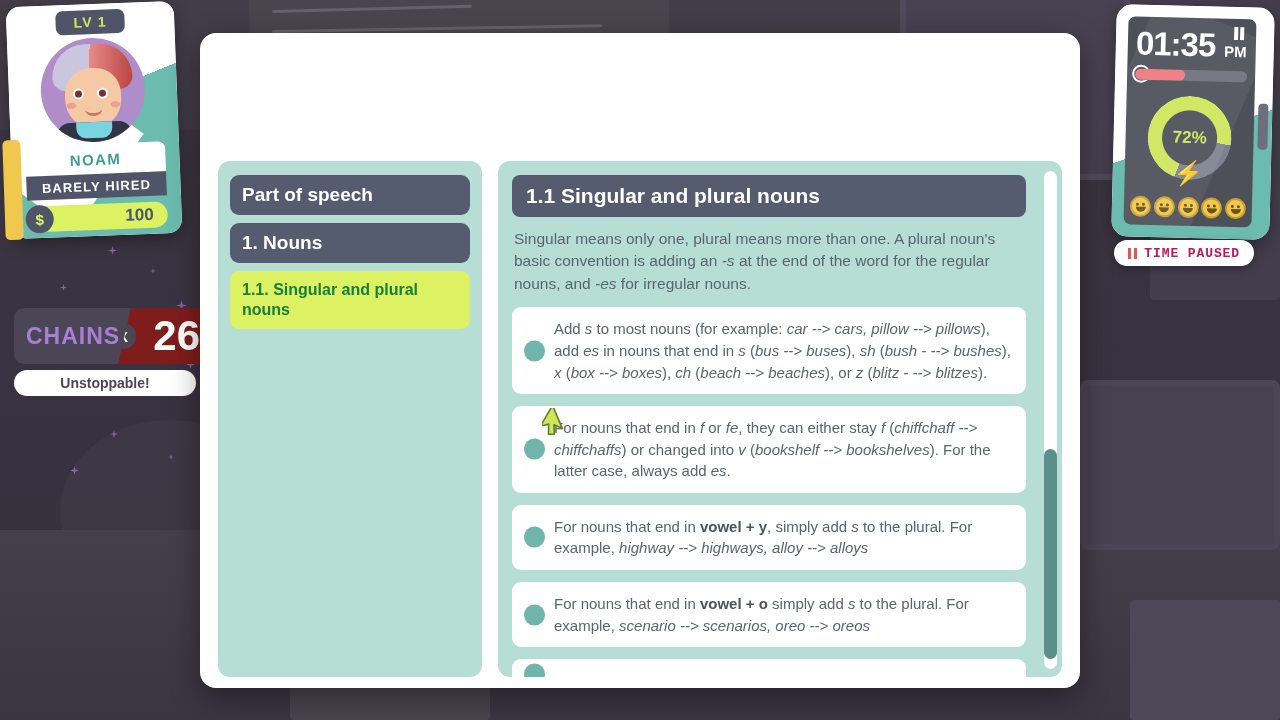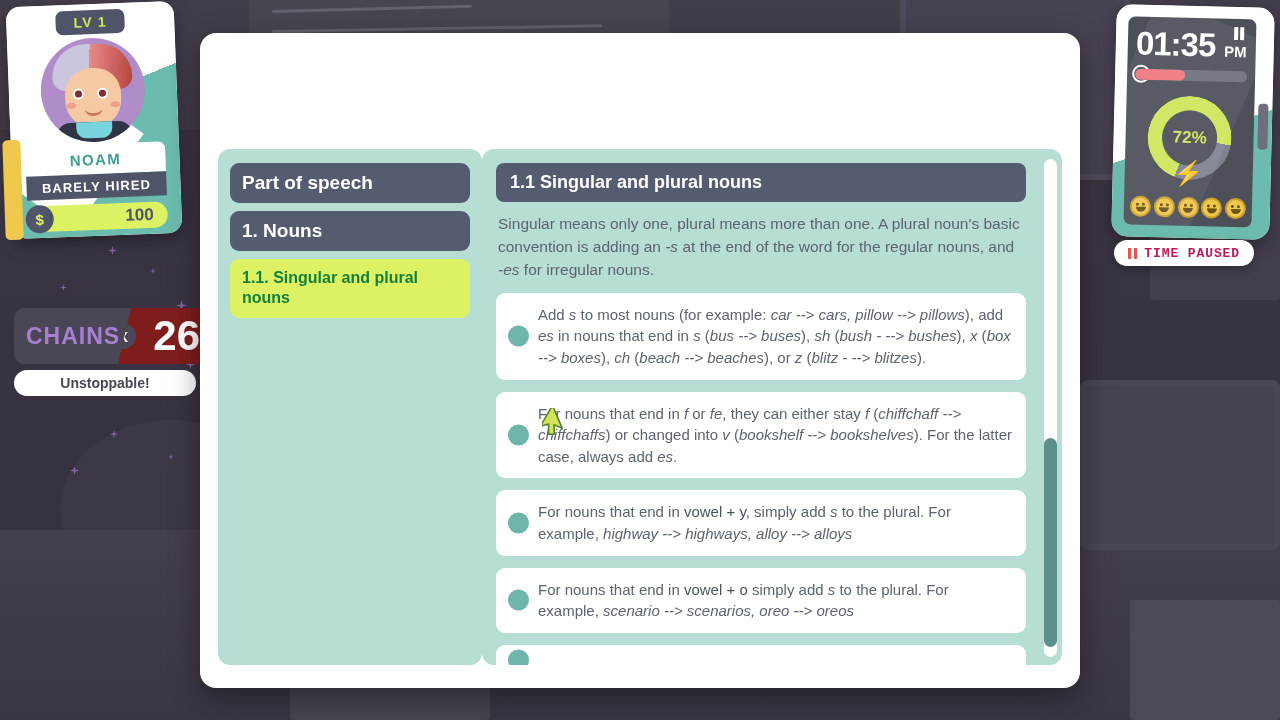--- a/index.html
+++ b/index.html
@@ -166,40 +166,40 @@
     border-radius:50%;background:#e8524f;border:3px solid #ffffff;cursor:pointer;
     display:flex;align-items:center;justify-content:center;box-shadow:0 2px 5px rgba(0,0,0,.25);}
   #close-btn .x{position:relative;width:22px;height:22px;}
   #close-btn .x i{position:absolute;left:0;top:9px;width:22px;height:4.5px;
     background:#fff;border-radius:3px;}
   #close-btn .x i:first-child{transform:rotate(45deg);}
   #close-btn .x i:last-child{transform:rotate(-45deg);}
 
   
   #modal-body{position:absolute;left:0;top:116px;right:0;bottom:0;display:flex;
-    padding:0 18px 0 18px;}
+    gap:16px;padding:0 18px 0 18px;align-items:center;}
   #sidebar{width:264px;background:#b6ded5;border-radius:12px;padding:14px 12px;
     flex-shrink:0;height:516px;}
   .side-item{border-radius:9px;margin-bottom:8px;padding:9px 12px;
     font-size:19px;font-weight:bold;cursor:pointer;}
   .side-item.dark{background:#565c70;color:#ffffff;}
   .side-item.active{background:#ddf263;color:#15803d;font-size:16px;line-height:1.28;}
 
   #content{flex:1;background:#b6ded5;border-radius:12px;padding:14px 14px 0 14px;
     height:516px;position:relative;overflow:hidden;}
-  #content-title{background:#565c70;color:#fff;font-weight:bold;font-size:18px;
+  #content-title{background:#565c70;color:#fff;font-weight:bold;font-size:21px;
     border-radius:8px;padding:9px 14px;margin-right:22px;}
   #content-intro{color:#5b6470;font-size:15.5px;line-height:1.48;padding:11px 26px 11px 2px;}
   .rule-card{background:#ffffff;border-radius:9px;margin:0 22px 12px 0;
     padding:11px 14px 11px 42px;position:relative;color:#5b6470;font-size:15px;
     line-height:1.44;}
   .rule-card .dot{position:absolute;left:12px;top:50%;transform:translateY(-50%);
     width:21px;height:21px;border-radius:50%;background:#6fb5ab;}
   .rule-card i{font-style:italic;}
-  .rule-card b{font-weight:normal;color:#4a5460;}
+  .rule-card b{font-weight:bold;color:#4a5460;}
   #scroll-track{position:absolute;right:5px;top:10px;bottom:8px;width:13px;
     background:#ffffff;border-radius:7px;}
   #scroll-thumb{position:absolute;left:0;top:56%;width:13px;height:42%;
     background:#5b8f89;border-radius:7px;cursor:pointer;}
 
   
   #cursor{position:absolute;left:542px;top:408px;width:26px;height:30px;z-index:99;}
   #cursor svg{display:block;}
 </style>
 </head>

